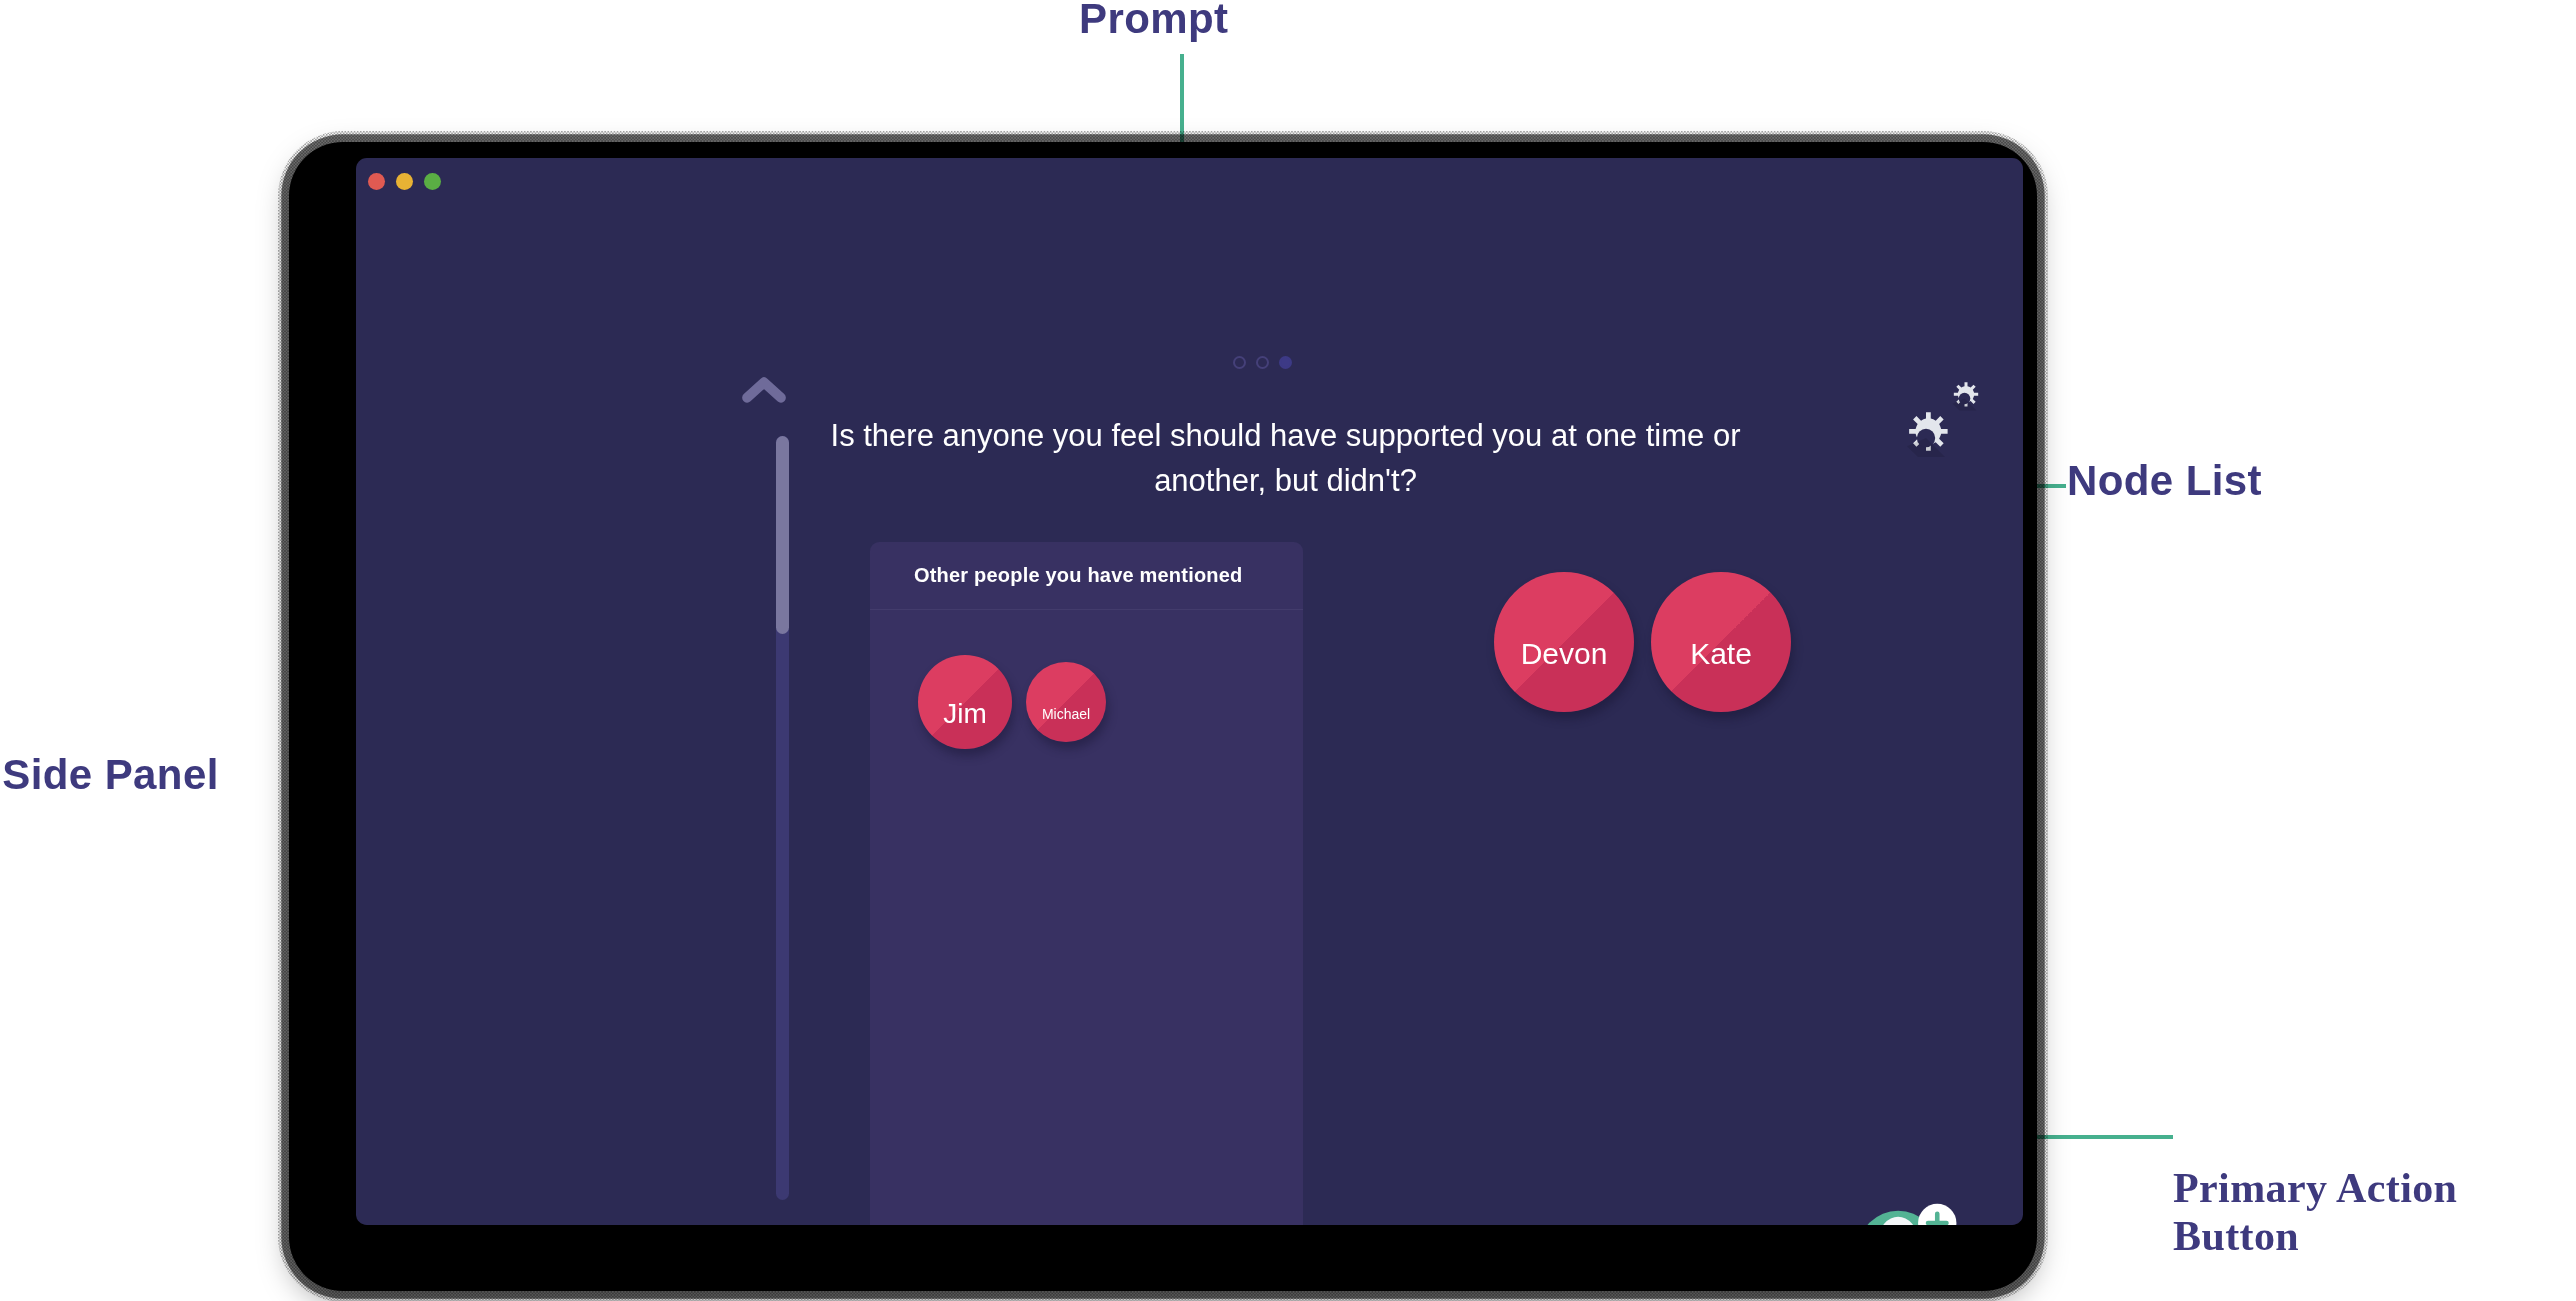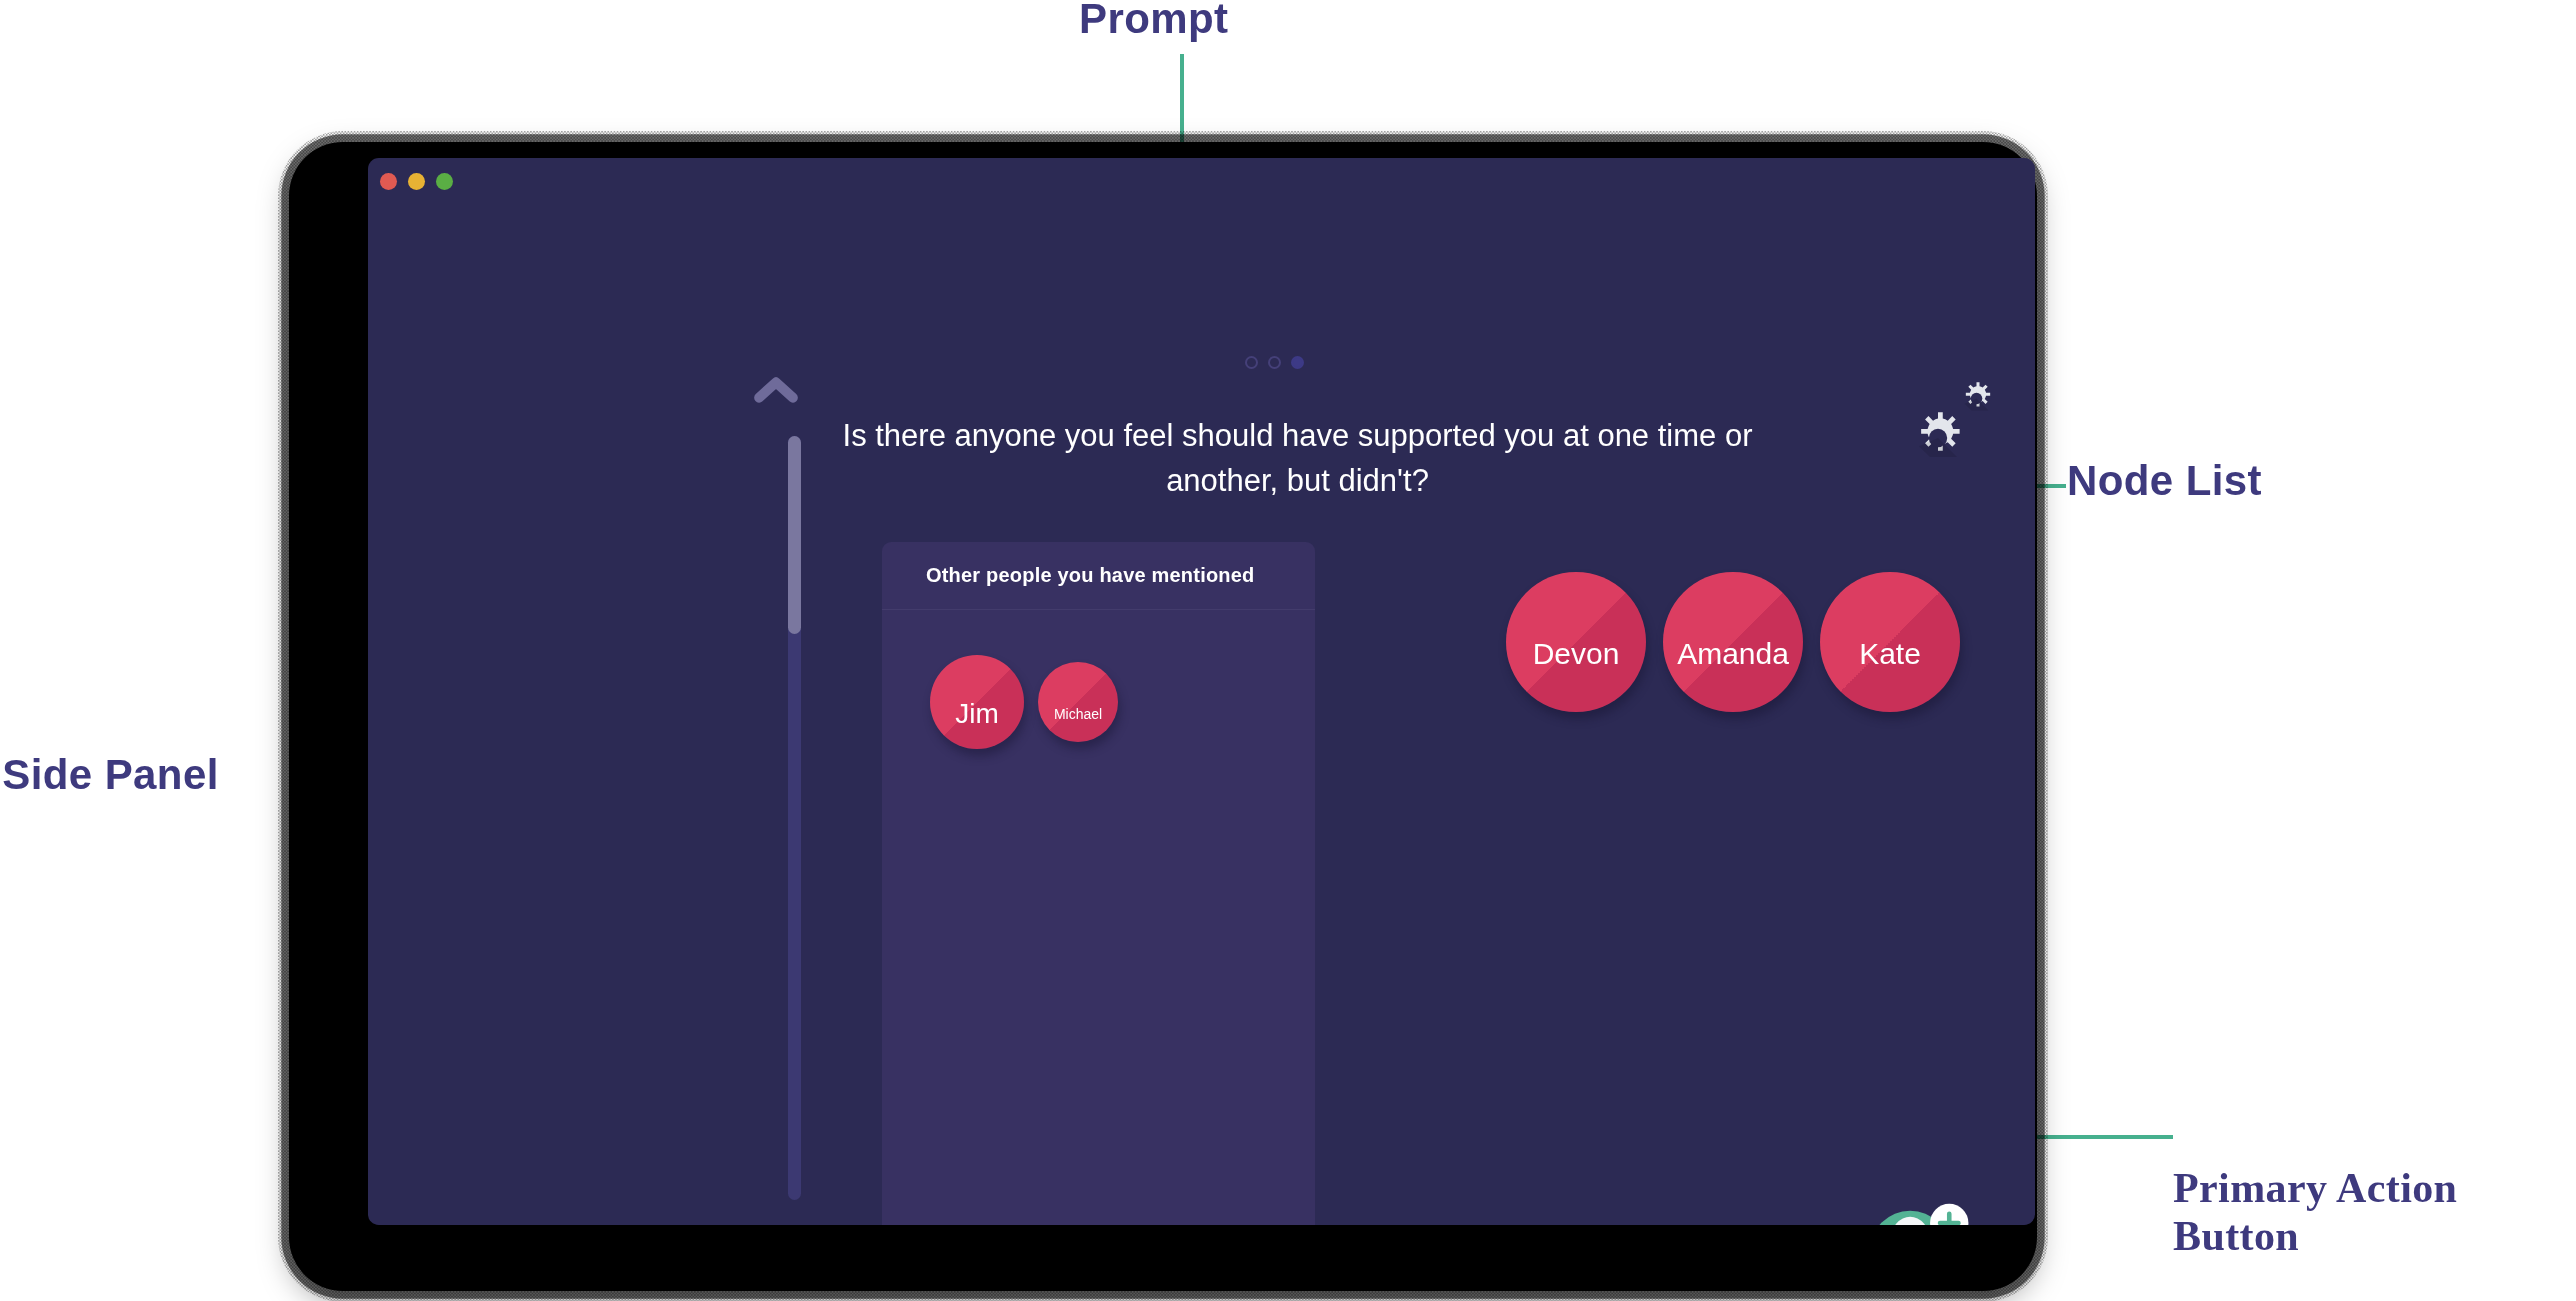--- a/index.html
+++ b/index.html
@@ -79,21 +79,21 @@
     border-radius: 65px;
     background:
       repeating-conic-gradient(rgba(0,0,0,0.35) 0% 25%, rgba(0,0,0,0) 0% 50%)
       0 0 / 3.1px 3.1px;
     pointer-events: none;
   }
 
   
   #screen {
     position: absolute;
-    left: 368px;
+    left: 356px;
     top: 158px;
     width: 1667px;
     height: 1067px;
     background: #2C2A54;
     border-radius: 10.8px;
     overflow: hidden;
   }
 
   
   #traffic-lights {
@@ -328,23 +328,20 @@
       </div>
       <div class="node" id="node-michael">
         <span class="node-label">Michael</span>
       </div>
     </div>
   </div>
 
   <div id="node-list">
     <div class="node">
       <span class="node-label">Devon</span>
-    </div>
-    <div class="node">
-      <span class="node-label">Amanda</span>
     </div>
     <div class="node">
       <span class="node-label">Kate</span>
     </div>
   </div>
 
   <button id="primary-action-button">
     <svg width="101" height="92" viewBox="0 0 131 120">
       <defs>
         <clipPath id="avatarClip">

